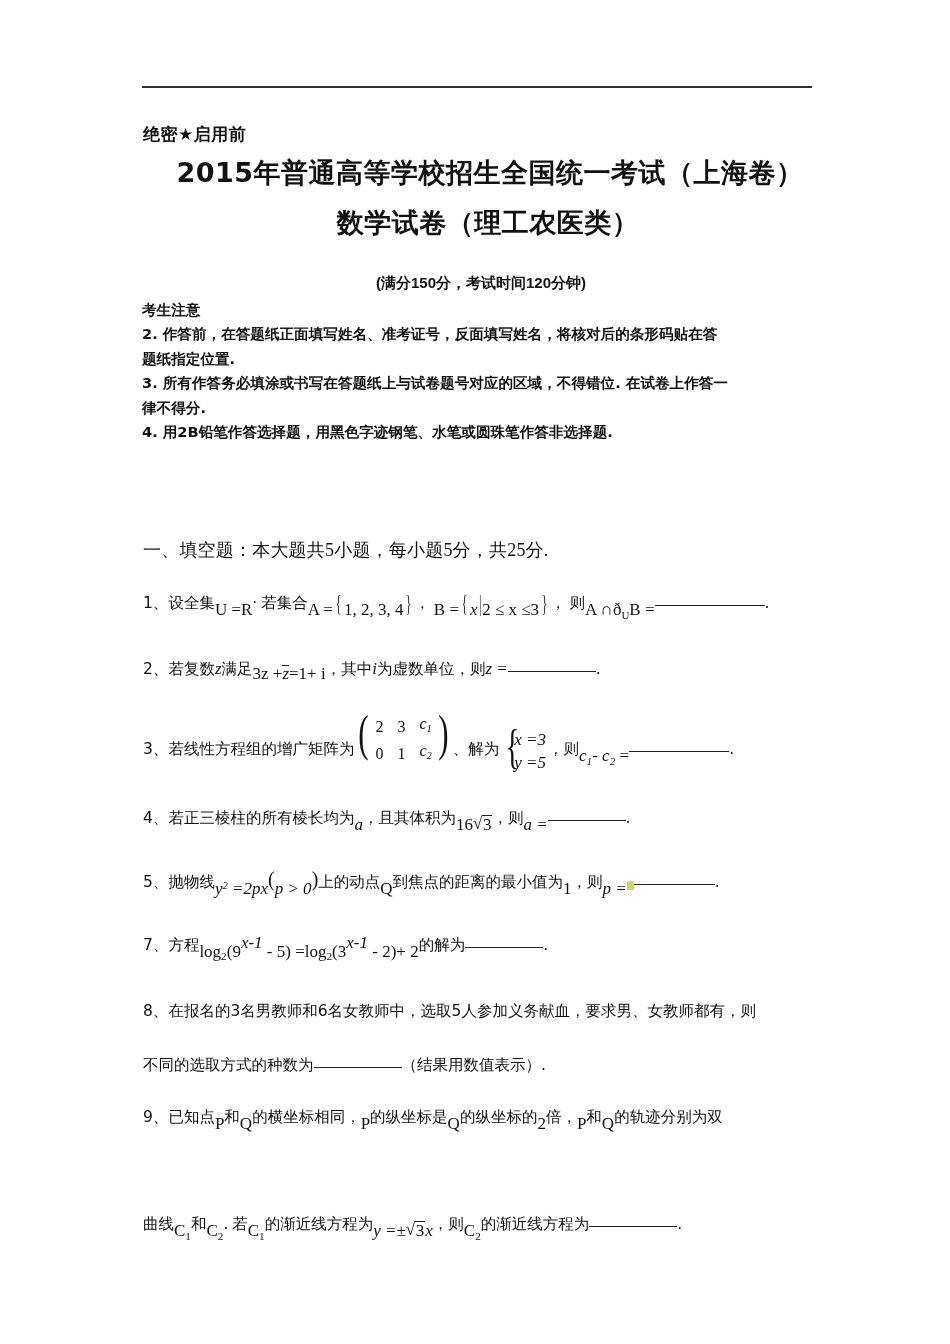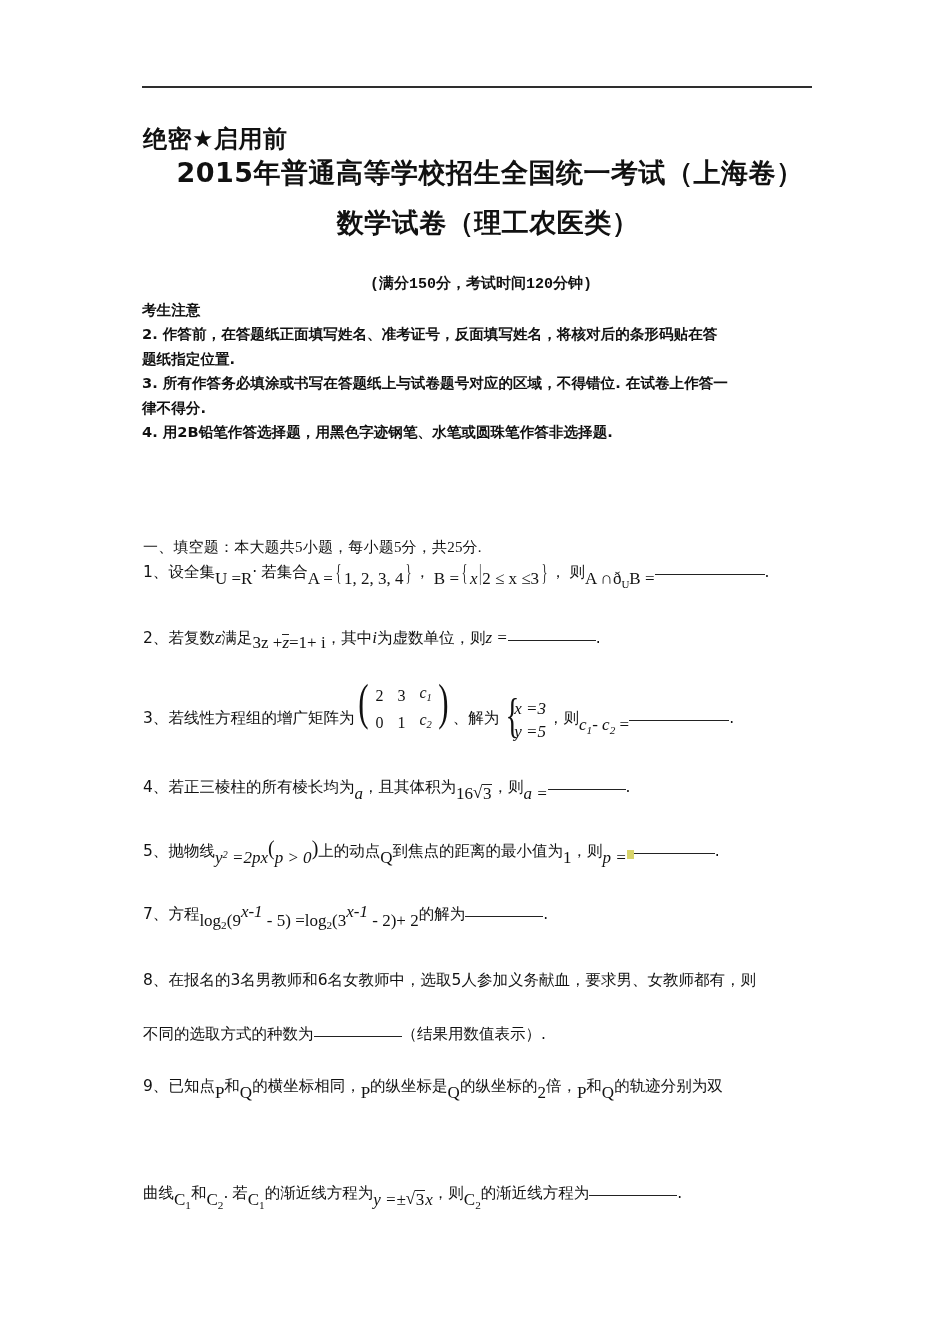--- a/index.html
+++ b/index.html
@@ -30,21 +30,21 @@
     border-top: 2px solid #2e2e2e;
   }
 
   
   .secret-line {
     position: absolute;
     left: 143px;
     top: 123px;
     font-family: "DejaVu Sans", "Liberation Sans", sans-serif;
     font-weight: bold;
-    font-size: 24px;
+    font-size: 17px;
     letter-spacing: .5px;
   }
   .title-main {
     position: absolute;
     left: 0; right: 0;
     top: 155px;
     text-align: center;
     font-family: "DejaVu Sans", "Liberation Sans", sans-serif;
     font-weight: bold;
     font-size: 27px;
@@ -60,21 +60,21 @@
     font-weight: bold;
     font-size: 27px;
     letter-spacing: .5px;
     padding-left: 10px;
   }
   .score-line {
     position: absolute;
     left: 0; right: 0;
     top: 274px;
     text-align: center;
-    font-family: Liberation Mono, monospace;
+    font-family: Liberation Sans, sans-serif;
     font-weight: bold;
     font-size: 15px;
     padding-left: 12px;
   }
 
   
   .notice {
     position: absolute;
     left: 142px;
     top: 298px;
@@ -88,22 +88,23 @@
 
   
   .qsection {
     position: absolute;
     left: 143px;
     top: 538px;
     width: 690px;
     font-size: 15.5px;
   }
   .sec-head {
-    font-size: 15px;
+    font-size: 18px;
     letter-spacing: .2px;
+    margin-bottom: 26px;
   }
   .q {
     position: relative;
     margin-bottom: 24px;
     line-height: 30px;
   }
   .qline {
     display: block;
     white-space: nowrap;
   }

